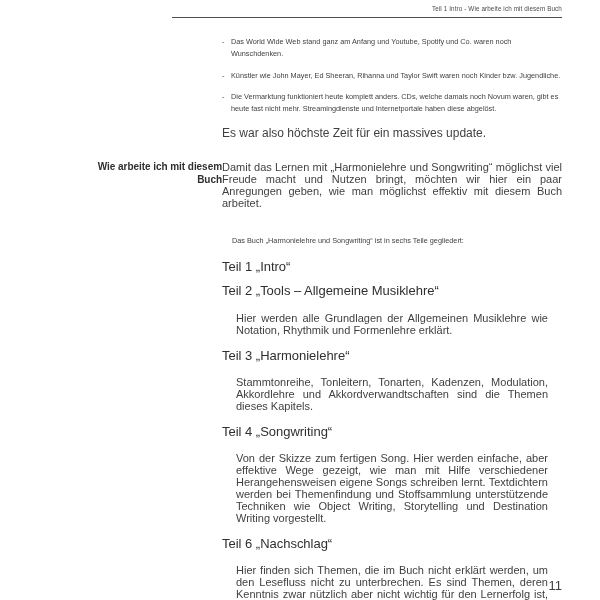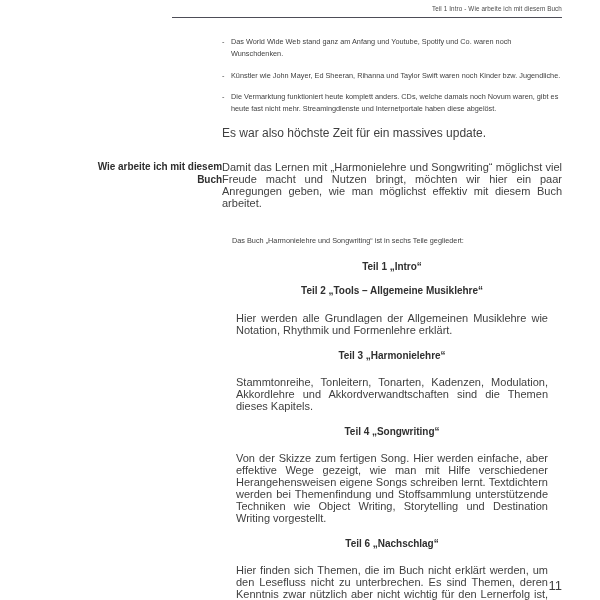--- a/index.html
+++ b/index.html
@@ -117,27 +117,26 @@
     font-size: 7.3px;
     line-height: 12.1px;
     color: #3f3f3f;
     margin: 10px;
   }
 
   .part {
     margin-top: 11.5px;
   }
   .part-title {
-    font-size: 10px;
-    font-weight: bold;
+    font-size: 13px;
+    font-weight: normal;
     line-height: 12.3px;
     color: #2f2f2f;
     margin: 0 0 0.5px 0;
     letter-spacing: -0.02px;
-    text-align: center;
   }
   .part-body {
     font-size: 11px;
     line-height: 12px;
     color: #3f3f3f;
     text-align: justify;
     margin: 14px;
   }
 
   

